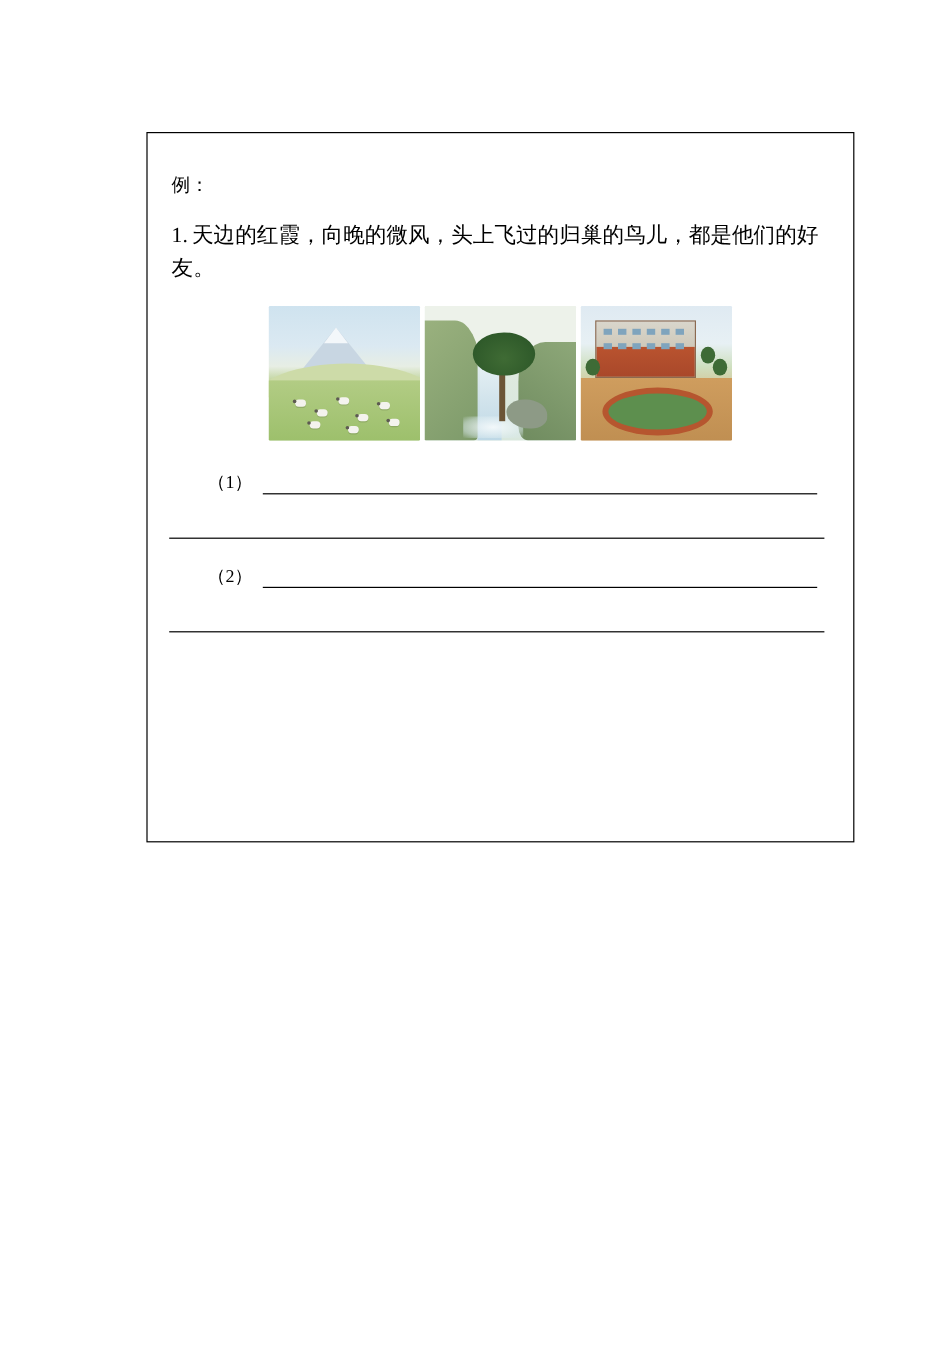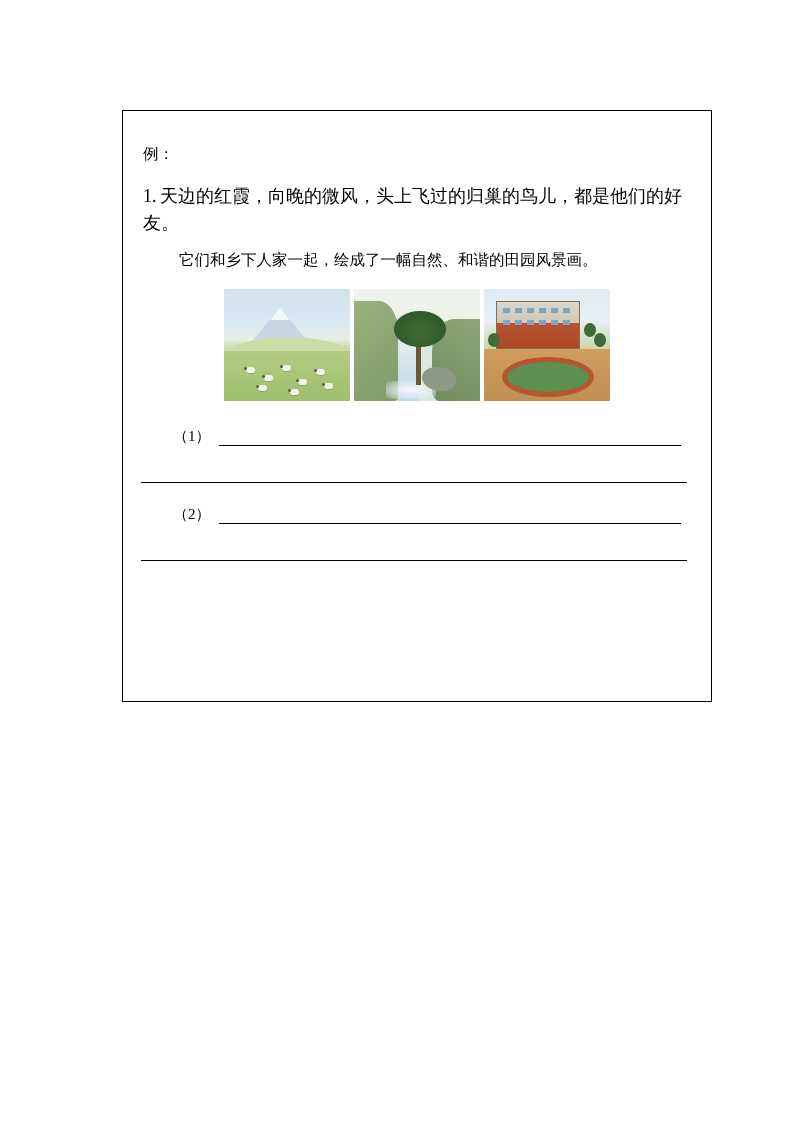--- a/index.html
+++ b/index.html
@@ -282,21 +282,20 @@
   <div class="worksheet">
     <div class="inner">
 
 
 
       <div class="example-label">例：</div>
 
       <div class="sent">
         <span class="sent-num">1.</span><span>天边的红霞，向晚的微风，头上飞过的归巢的鸟儿，都是他们的好友。</span>
       </div>
-      <div class="sent-cont">它们和乡下人家一起，绘成了一幅自然、和谐的田园风景画。</div>
 
 
       <div class="img-strip">
 
         <div class="pic pic1">
           <div class="mountain"></div>
           <div class="mountain-snow"></div>
           <div class="hill"></div>
           <div class="field"></div>
           <div class="sheep" style="left:22px; top:78px;"></div>

